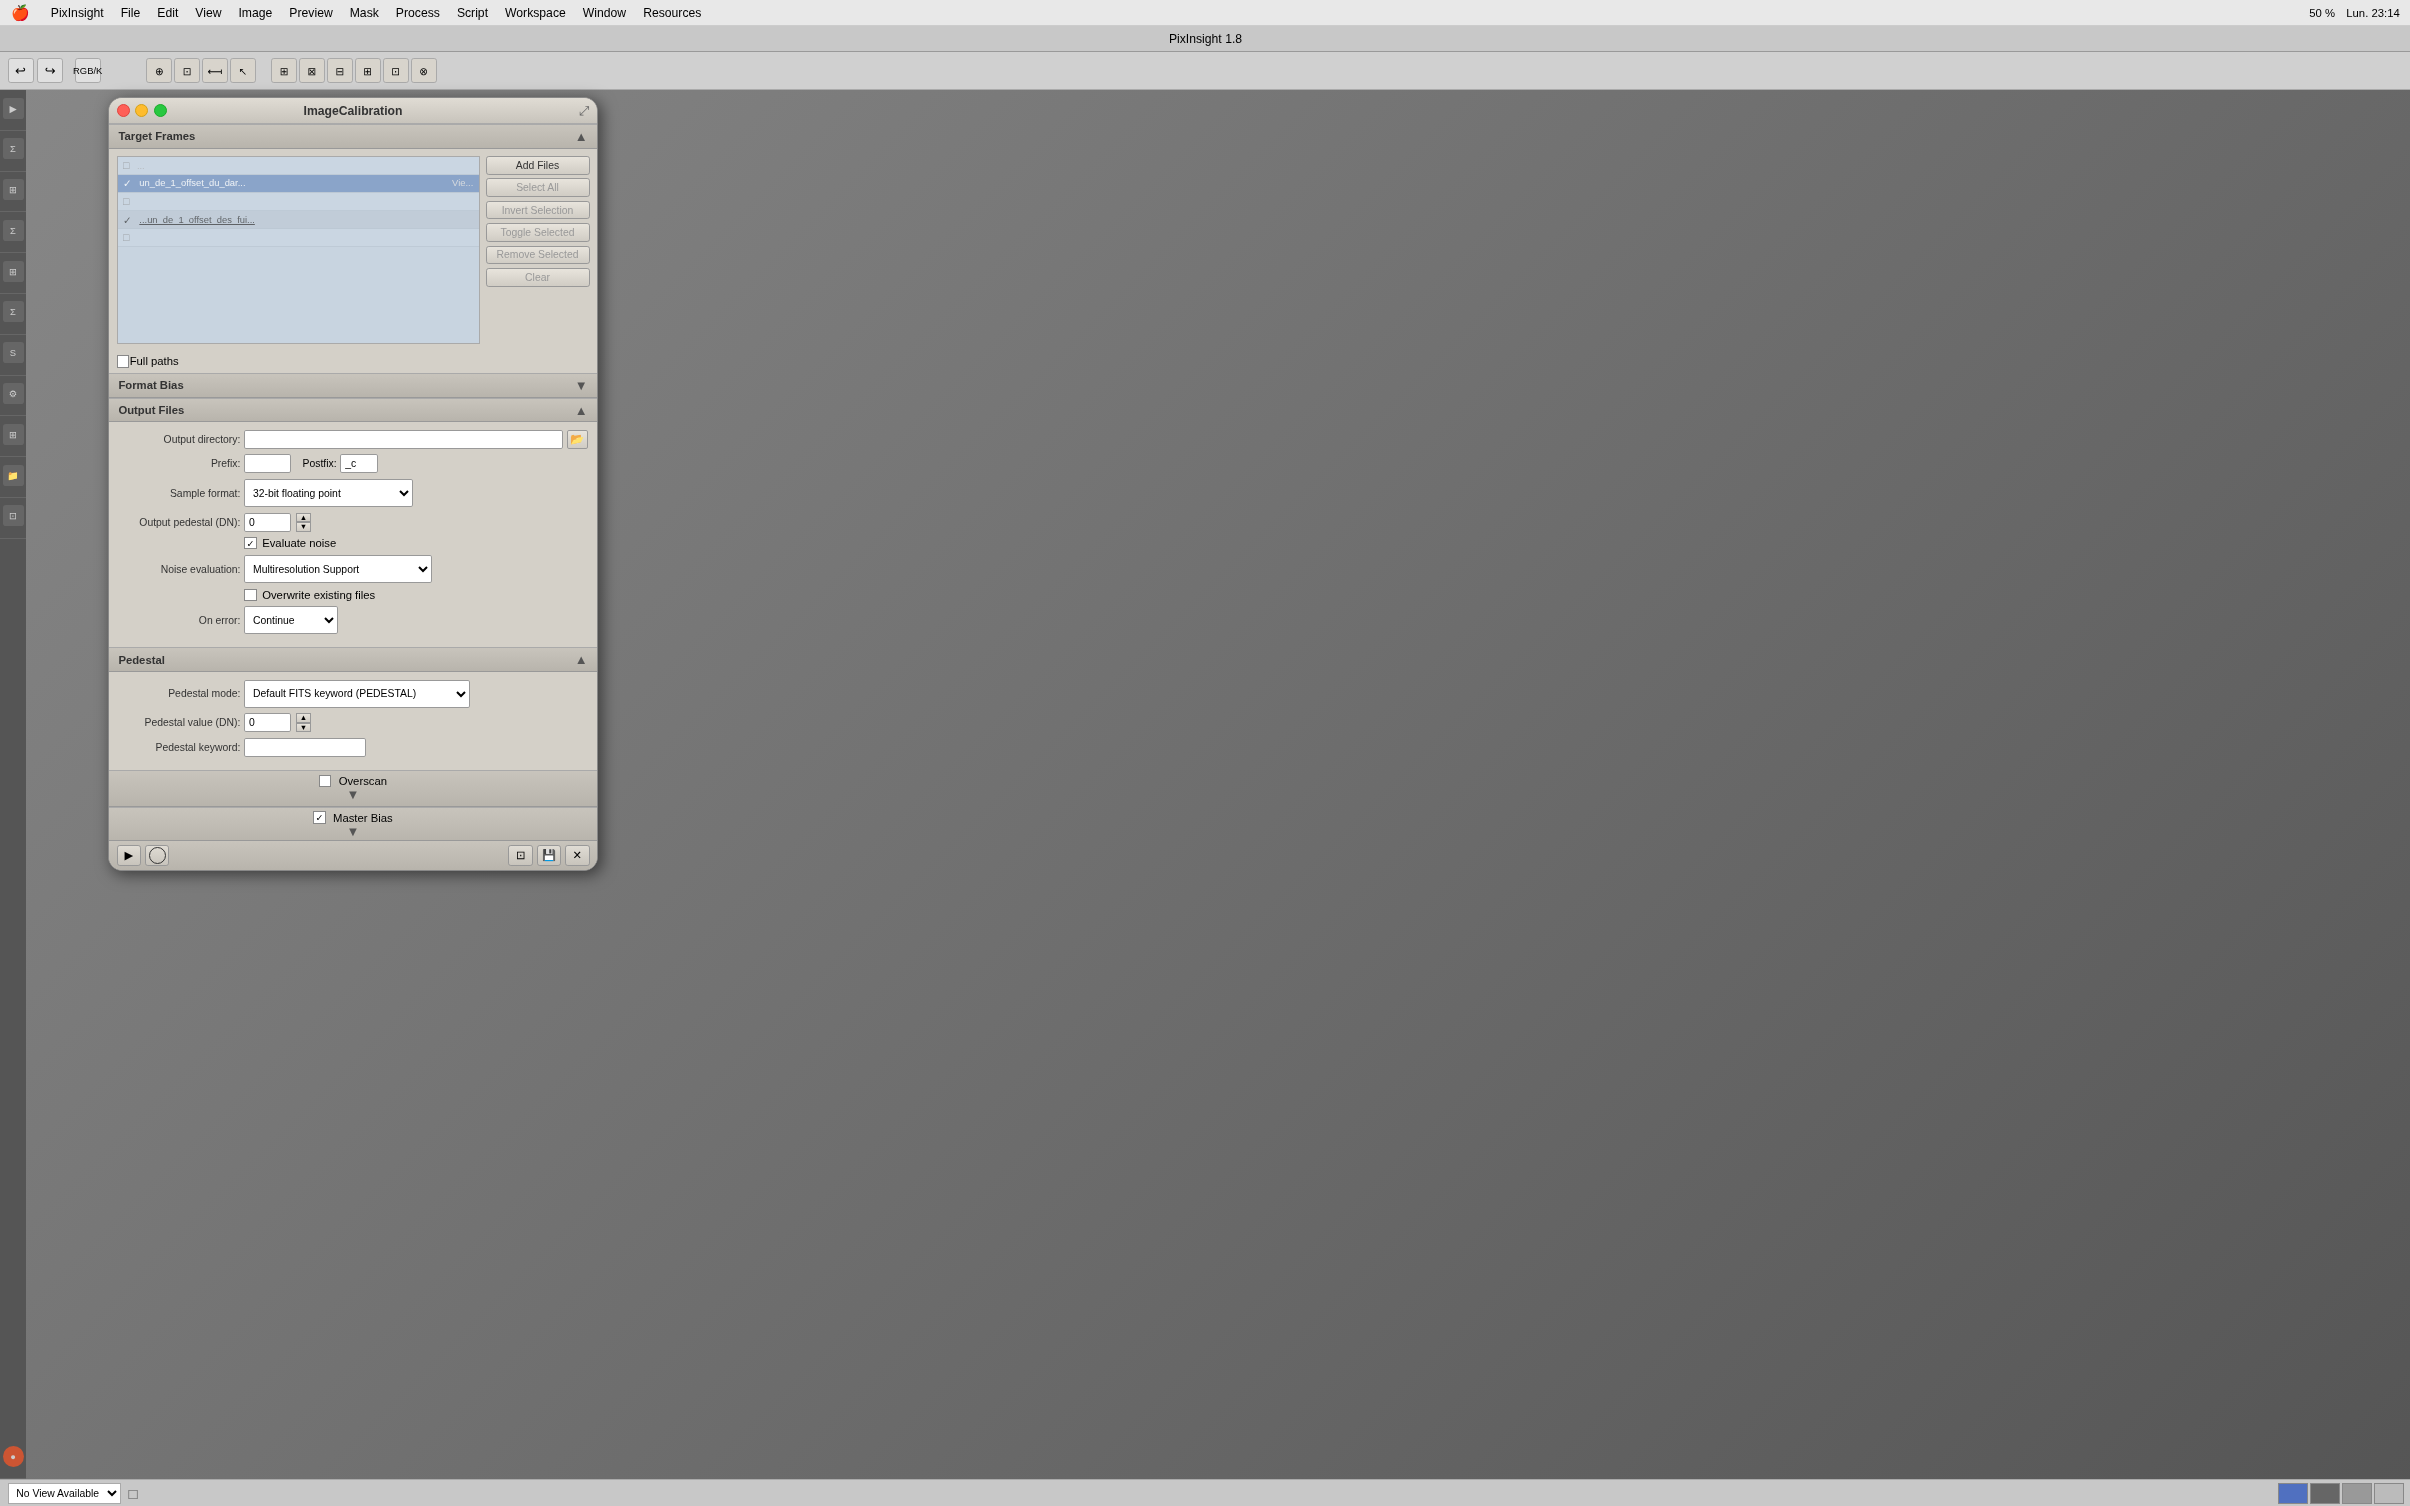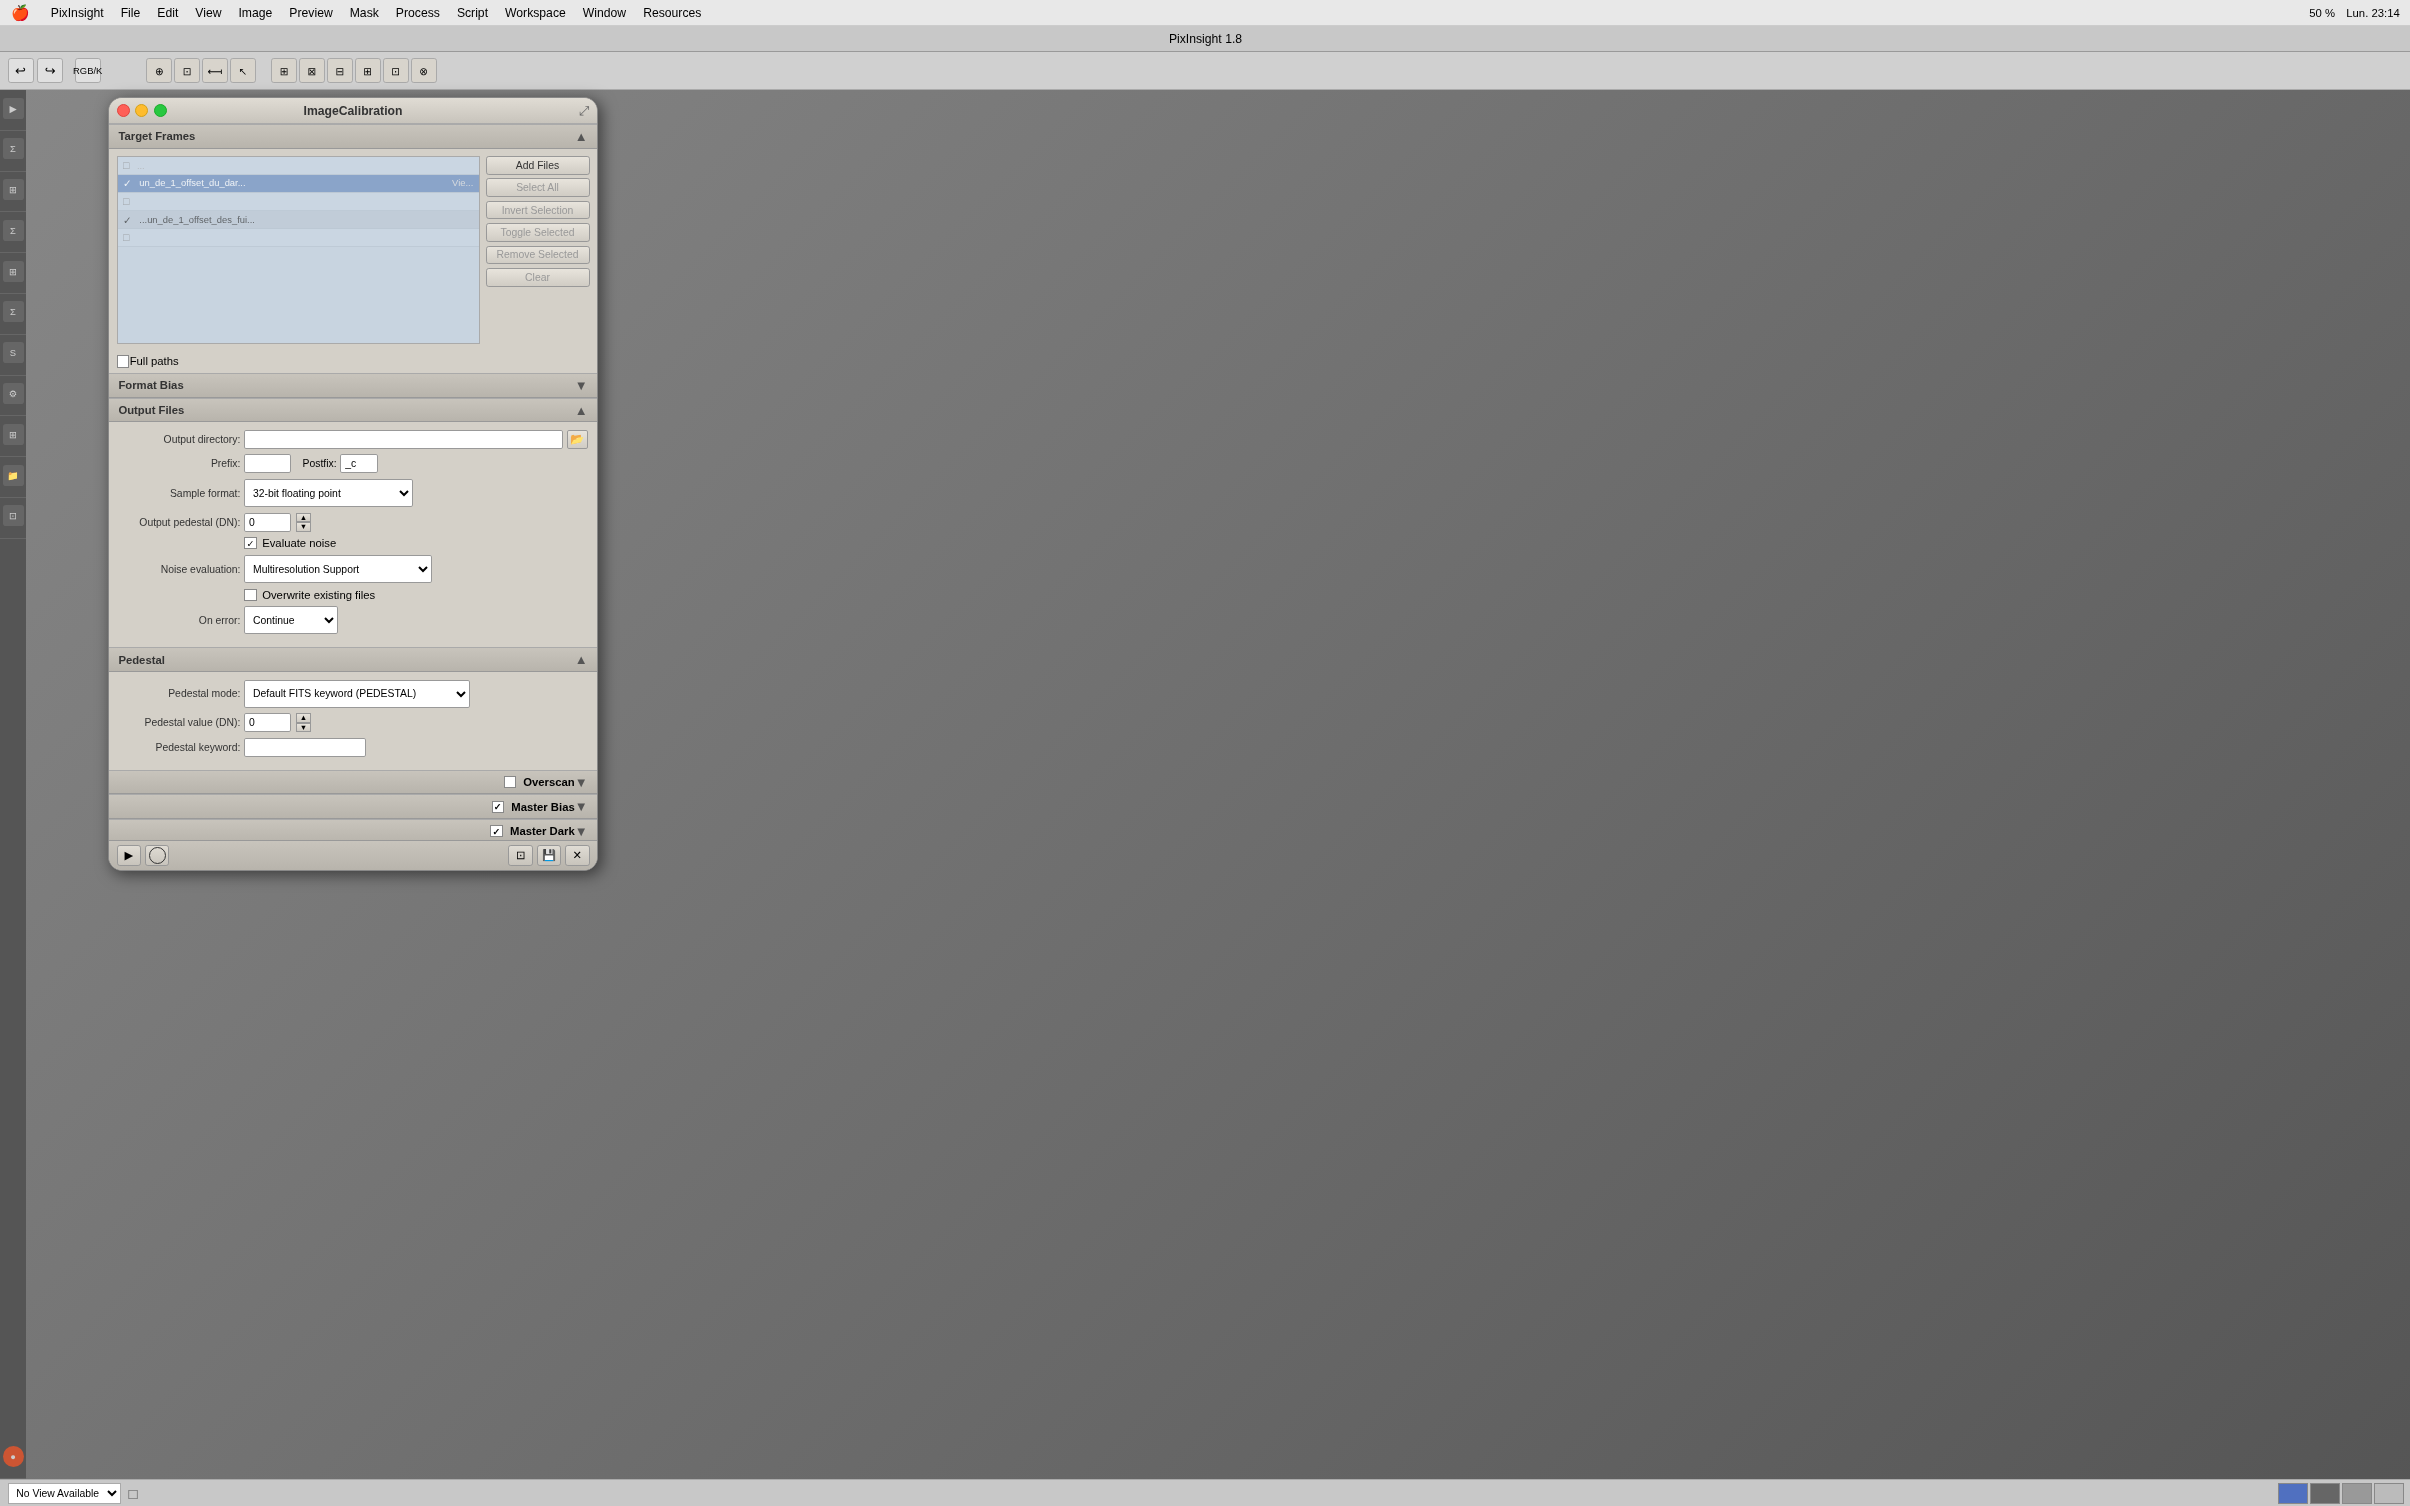--- a/index.html
+++ b/index.html
@@ -301,27 +301,28 @@
     .pedestal-content {
       padding: 7.5px 9.4px;
       background: #d4d0c8;
     }
 
     
     .checkbox-section-header {
       background: linear-gradient(to bottom, #c8c4bc, #b8b4ac);
       padding: 3.8px 9.4px;
       font-size: 11.3px;
-      font-weight: 700;
-      display: flex;
-      align-items: center;
-      justify-content: flex-end;
+      font-weight: 400;
+      display: flex;
+      align-items: center;
+      justify-content: space-between;
       border-top: 0.9px solid #aaa;
       border-bottom: 0.9px solid #999;
       cursor: pointer;
+      flex-direction: column;
     }
     .checkbox-section-header .left { display: flex; align-items: center; gap: 7.5px; }
     .section-checkbox {
       width: 12.2px; height: 12.2px;
       border: 0.9px solid #888;
       background: white;
       display: flex; align-items: center; justify-content: center;
       font-size: 9.4px;
     }
 
@@ -548,21 +549,21 @@
           <div class="file-list-item selected" data-interactable="true" style="opacity:0.7;">
             <span>✓</span>
             <span style="font-size:9.4px;">un_de_1_offset_du_dar...</span>
             <span style="margin-left:auto;font-size:9.4px;color:#ddd;">Vie...</span>
           </div>
           <div class="file-list-item" data-interactable="true" style="opacity:0.6;">
             <span style="color:#888;">□</span>
           </div>
           <div class="file-list-item" data-interactable="true" style="opacity:0.7;">
             <span>✓</span>
-            <span style="font-size:9.4px;">...un_de_1_offset_des_fui...</span>
+            <span style="font-size:9.4px;text-decoration:underline;">...un_de_1_offset_des_fui...</span>
           </div>
           <div class="file-list-item" data-interactable="true" style="opacity:0.6;">
             <span style="color:#888;">□</span>
           </div>
         </div>
         <div class="file-buttons" data-interactable="false">
           <div class="file-btn" data-interactable="true">Add Files</div>
           <div class="file-btn disabled" data-interactable="true">Select All</div>
           <div class="file-btn disabled" data-interactable="true">Invert Selection</div>
           <div class="file-btn disabled" data-interactable="true">Toggle Selected</div>

